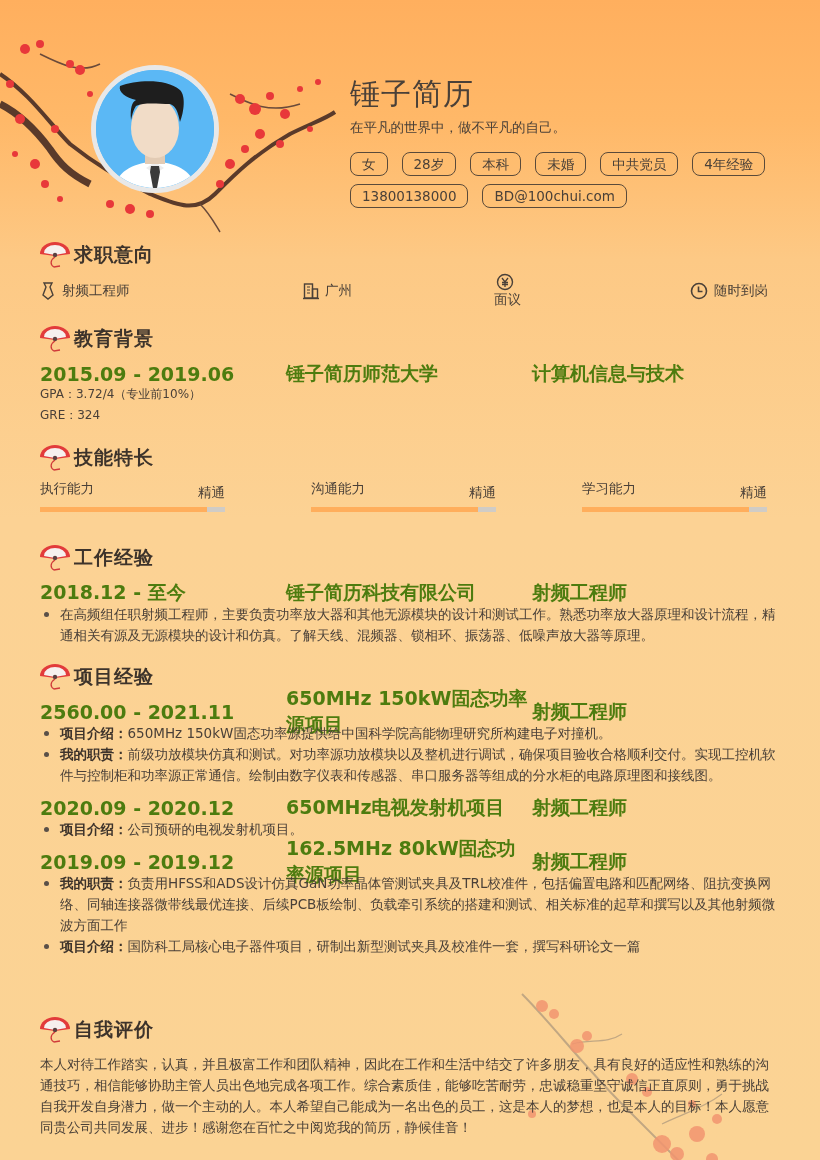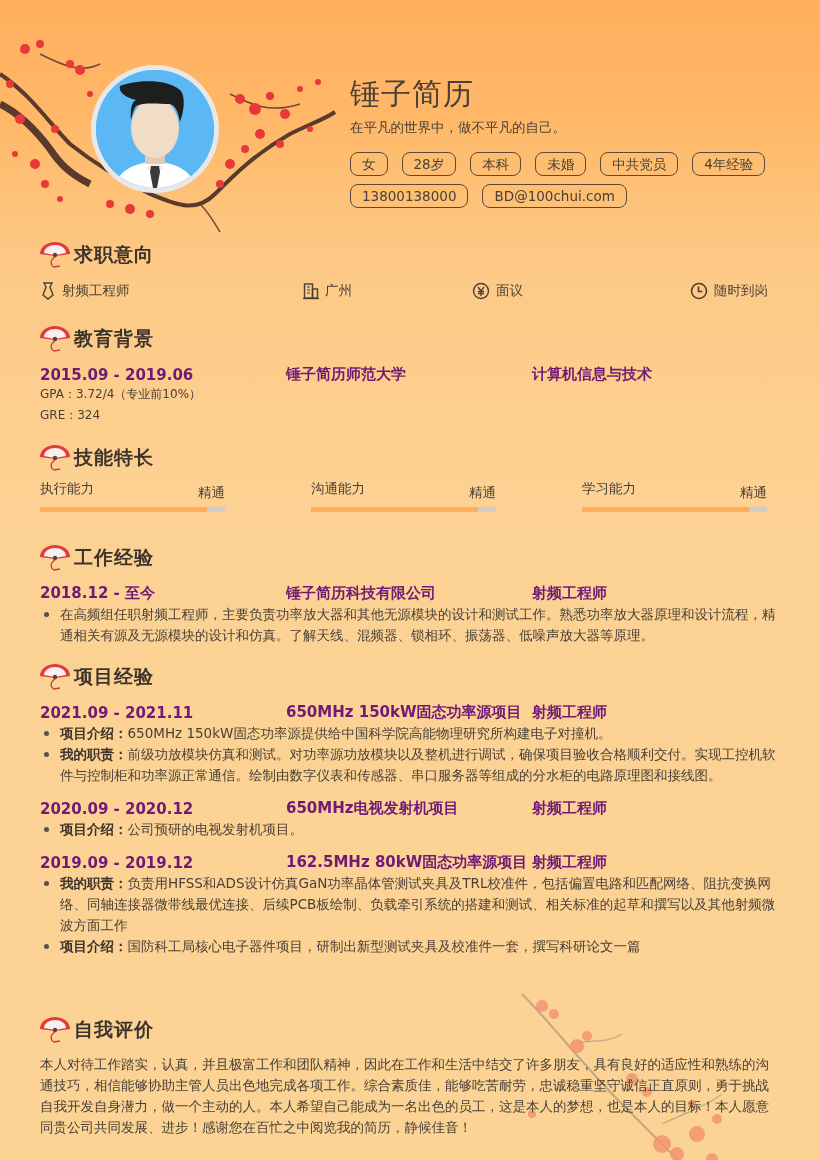--- a/index.html
+++ b/index.html
@@ -40,21 +40,21 @@
   
   .section { position: absolute; left: 40px; width: 740px; }
   .sec-title { display: flex; align-items: center; height: 28px; }
   .fan { width: 34px; height: 30px; margin-right: 2px; margin-left: -2px; }
   .sec-title h2 { font-size: 19px; font-weight: bold; color: #3d332b; letter-spacing: 1px; }
 
   .intent-row { display: flex; margin-top: 12px; height: 20px; align-items: center; font-size: 13.5px; }
   .intent-item { display: flex; align-items: center; position: absolute; }
   .intent-item svg { margin-right: 6px; }
 
-  .row3 { display: flex; font-size: 15px; font-weight: bold; color: #701a75; height: 21px; align-items: flex-end; }
+  .row3 { display: flex; font-size: 19px; font-weight: bold; color: #4d7c0f; height: 21px; align-items: center; }
   .row3 .c1 { width: 246px; }
   .row3 .c2 { width: 246px; }
   .line { font-size: 12px; line-height: 21px; color: #4a4038; }
 
   .skills { display: flex; margin-top: 8px; }
   .skill { width: 185px; margin-right: 86px; }
   .skill-head { display: flex; justify-content: space-between; font-size: 13.5px; height: 20px; }
   .skill-head .lvl { margin-top: 4px; font-family: Liberation Serif, serif; }
   .bar { margin-top: 7px; height: 5px; background: #D0CCC6; width: 185px; }
   .bar-fill { height: 5px; background: #FFAE5C; }
@@ -180,21 +180,21 @@
       </div>
       <div class="intent-item" style="left:263px;">
         <svg width="16" height="18" viewBox="0 0 16 18">
           <rect x="1.5" y="2" width="8" height="14" fill="none" stroke="#4a4038" stroke-width="1.4"></rect>
           <rect x="9.5" y="7" width="5" height="9" fill="none" stroke="#4a4038" stroke-width="1.4"></rect>
           <path d="M4,5 H7 M4,8 H7 M4,11 H7" stroke="#4a4038" stroke-width="1.2"></path>
           <path d="M0,16.5 H16" stroke="#4a4038" stroke-width="1.4"></path>
         </svg>
         <span>广州</span>
       </div>
-      <div class="intent-item" style="left:432px;">
+      <div class="intent-item" style="left:454px;flex-direction:column;">
         <svg width="18" height="18" viewBox="0 0 18 18">
           <circle cx="9" cy="9" r="7.5" fill="none" stroke="#4a4038" stroke-width="1.4"></circle>
           <path d="M6,5 L9,9 L12,5 M9,9 V14 M6,9.5 H12 M6,11.5 H12" stroke="#4a4038" stroke-width="1.3" fill="none"></path>
         </svg>
         <span>面议</span>
       </div>
       <div class="intent-item" style="left:650px;">
         <svg width="18" height="18" viewBox="0 0 18 18">
           <circle cx="9" cy="9" r="7.5" fill="none" stroke="#4a4038" stroke-width="1.6"></circle>
           <path d="M8.5,4.5 V9.5 H12.5" stroke="#4a4038" stroke-width="1.6" fill="none"></path>
@@ -290,21 +290,21 @@
         <path d="M2,14 A15,12 0 0 1 32,14 L17,16 Z" fill="#E23B3B"></path>
         <path d="M6,13 A11,8 0 0 1 28,13 L17,15 Z" fill="#F6F0EE"></path>
         <circle cx="17" cy="15" r="2.2" fill="#5a4040"></circle>
         <path d="M17,17 C12,20 12,25 16,27 L22,26" stroke="#D03A3A" stroke-width="1.3" fill="none"></path>
       </svg>
       <h2>项目经验</h2>
     </div>
 
     <div style="margin-top:10px;">
       <div class="row3">
-        <span class="c1">2021.09 - 2021.11</span>
+        <span class="c1">2560.00 - 2021.11</span>
         <span class="c2">650MHz 150kW固态功率源项目</span>
         <span>射频工程师</span>
       </div>
       <ul class="bullets" style="margin-top:1px;">
         <li><b>项目介绍：</b><span>650MHz 150kW固态功率源提供给中国科学院高能物理研究所构建电子对撞机。</span></li>
         <li><b>我的职责：</b><span>前级功放模块仿真和测试。对功率源功放模块以及整机进行调试，确保项目验收合格顺利交付。实现工控机软件与控制柜和功率源正常通信。绘制由数字仪表和传感器、串口服务器等组成的分水柜的电路原理图和接线图。</span></li>
       </ul>
     </div>
 
     <div style="margin-top:11px;">

